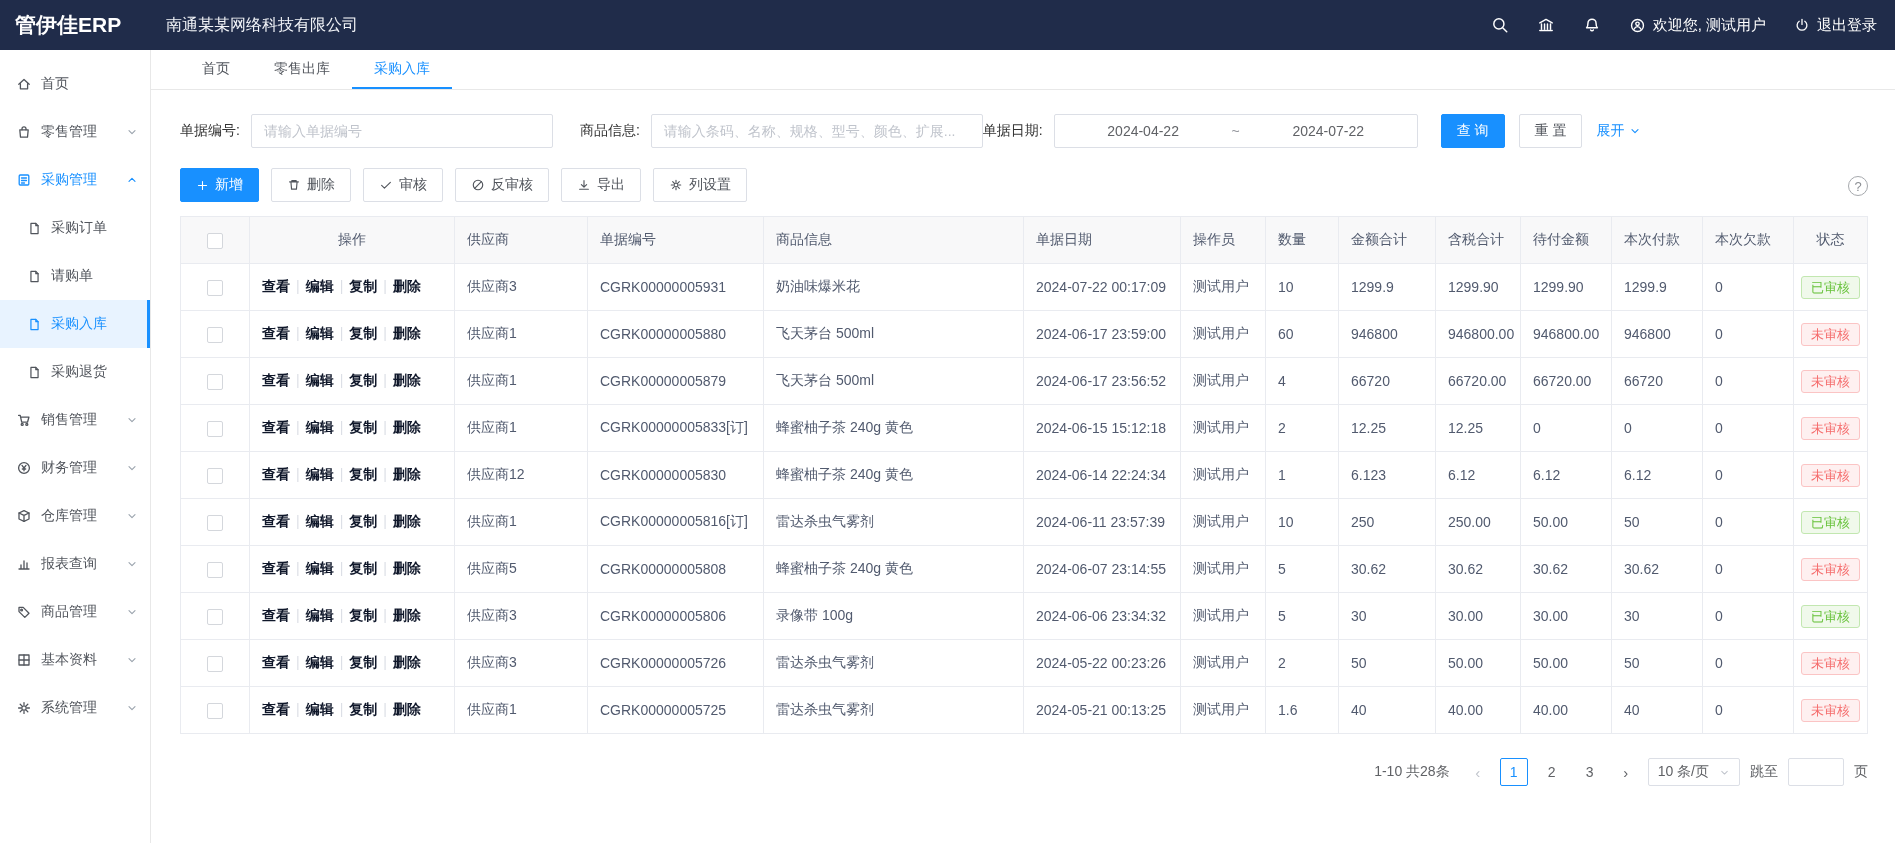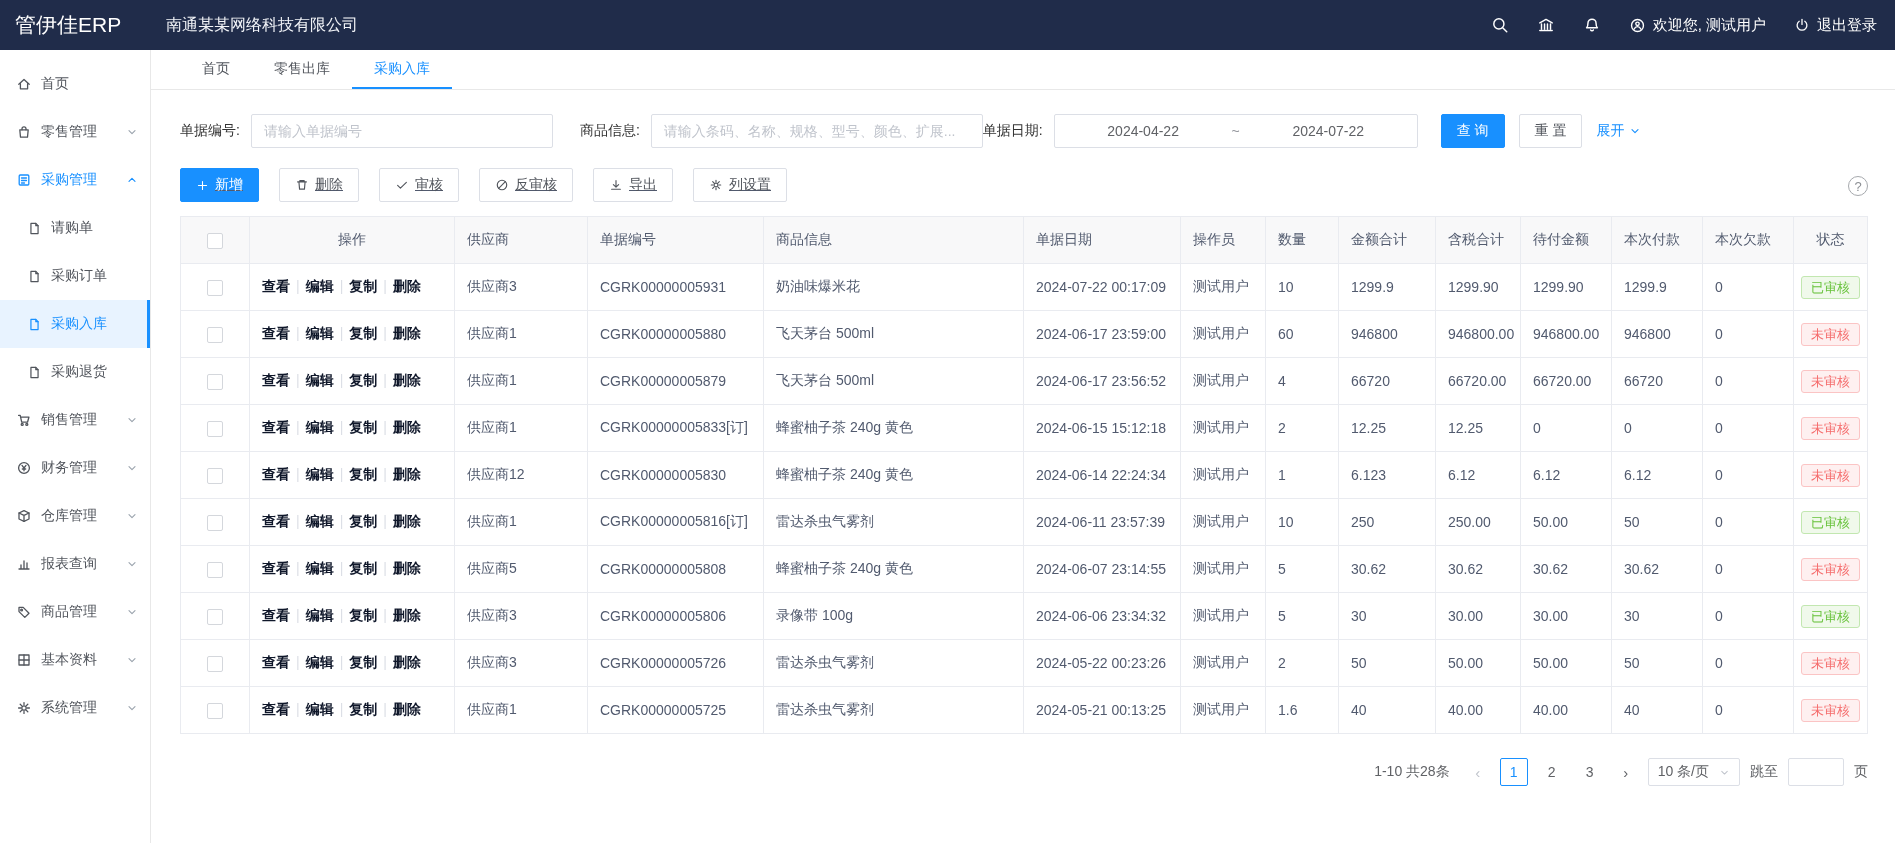--- a/index.html
+++ b/index.html
@@ -8,21 +8,21 @@
     font-family: "Liberation Sans", sans-serif;
     font-size: 14px;
     color: #515a6e;
     background: #fff;
     overflow: hidden;
   }
   svg.icon { fill: none; stroke: currentColor; stroke-width: 1.3; stroke-linecap: round; stroke-linejoin: round; display: block; }
 
   
   .topbar { height: 50px; background: #202c4a; display: flex; align-items: center; color: #fff; }
-  .logo { width: 152px; padding-left: 15px; font-size: 21px; font-weight: normal; white-space: nowrap; }
+  .logo { width: 152px; padding-left: 15px; font-size: 21px; font-weight: bold; white-space: nowrap; }
   .company { font-size: 16px; margin-left: 14px; color: #f2f4f8; }
   .topbar-right { margin-left: auto; display: flex; align-items: center; gap: 28px; padding-right: 18px; font-size: 15px; }
   .tb-icon { cursor: pointer; color: #fff; }
   .tb-group { display: flex; align-items: center; gap: 7px; cursor: pointer; white-space: nowrap; }
 
   
   .layout { display: flex; height: 793px; }
   .sidebar { width: 151px; background: #fff; border-right: 1px solid #e8e8e8; padding-top: 10px; flex-shrink: 0; }
   .content { flex: 1; display: flex; flex-direction: column; min-width: 0; }
 
@@ -48,21 +48,21 @@
   .f-input.doc-no { width: 302px; margin-right: 27px; }
   .f-input.product { width: 332px; }
   .date-range { width: 364px; height: 34px; border: 1px solid #dcdfe6; border-radius: 2px; display: flex; align-items: center; justify-content: space-evenly; color: #606266; margin-right: 23px; cursor: pointer; }
   .date-sep { color: #909399; }
   .btn { height: 34px; border: 1px solid #dcdfe6; border-radius: 2px; background: #fff; color: #51555c; font-size: 14px; font-family: "Liberation Sans", sans-serif; padding: 0 15px; display: inline-flex; align-items: center; gap: 6px; cursor: pointer; }
   .btn.primary { background: #1890ff; border-color: #1890ff; color: #fff; }
   .filters .btn { margin-right: 14px; }
   .link-btn { border: none; background: none; color: #1890ff; font-size: 14px; font-family: "Liberation Sans", sans-serif; display: inline-flex; align-items: center; gap: 5px; cursor: pointer; }
 
   
-  .toolbar { position: relative; display: flex; align-items: center; gap: 20px; padding: 14px 27px 0 29px; text-decoration: underline; }
+  .toolbar { position: relative; display: flex; align-items: center; gap: 12px; padding: 14px 27px 0 29px; }
   .help { position: absolute; right: 27px; top: 22px; width: 20px; height: 20px; border: 1px solid #a6a9ad; border-radius: 50%; color: #8c8f94; display: flex; align-items: center; justify-content: center; font-size: 13px; cursor: pointer; }
 
   
   .table-wrap { padding: 14px 27px 0 29px; }
   table { width: 100%; border-collapse: collapse; table-layout: fixed; }
   th, td { border: 1px solid #e9ebf0; height: 47px; padding: 0 12px; font-weight: normal; text-align: left; font-size: 14px; color: #515a6e; overflow: hidden; white-space: nowrap; }
   th { background: #f8f8f9; }
   th.center, td.center { text-align: center; padding: 0 4px; }
   .checkbox { display: inline-block; width: 16px; height: 16px; border: 1px solid #d4d7dc; border-radius: 2px; background: #fff; vertical-align: middle; cursor: pointer; }
   td a { color: #0f172a; text-decoration: none; cursor: pointer; font-weight: bold; }
@@ -169,30 +169,30 @@
           </svg>
         </span>
     </div>
     <div class="menu-item menu-sub">
       <span class="menu-icon">
           <svg class="icon" width="15" height="15" viewBox="0 0 16 16">
             <path d="M4.2 2.6 h5.2 l2.4 2.4 v8.4 H4.2 Z"></path>
             <path d="M9.4 2.6 V5 h2.4"></path>
           </svg>
         </span>
-      <span>请购单</span>
+      <span>采购订单</span>
     </div>
     <div class="menu-item menu-sub">
       <span class="menu-icon">
           <svg class="icon" width="15" height="15" viewBox="0 0 16 16">
             <path d="M4.2 2.6 h5.2 l2.4 2.4 v8.4 H4.2 Z"></path>
             <path d="M9.4 2.6 V5 h2.4"></path>
           </svg>
         </span>
-      <span>采购订单</span>
+      <span>请购单</span>
     </div>
     <div class="menu-item menu-sub active">
       <span class="menu-icon">
           <svg class="icon" width="15" height="15" viewBox="0 0 16 16">
             <path d="M4.2 2.6 h5.2 l2.4 2.4 v8.4 H4.2 Z"></path>
             <path d="M9.4 2.6 V5 h2.4"></path>
           </svg>
         </span>
       <span>采购入库</span>
     </div>

